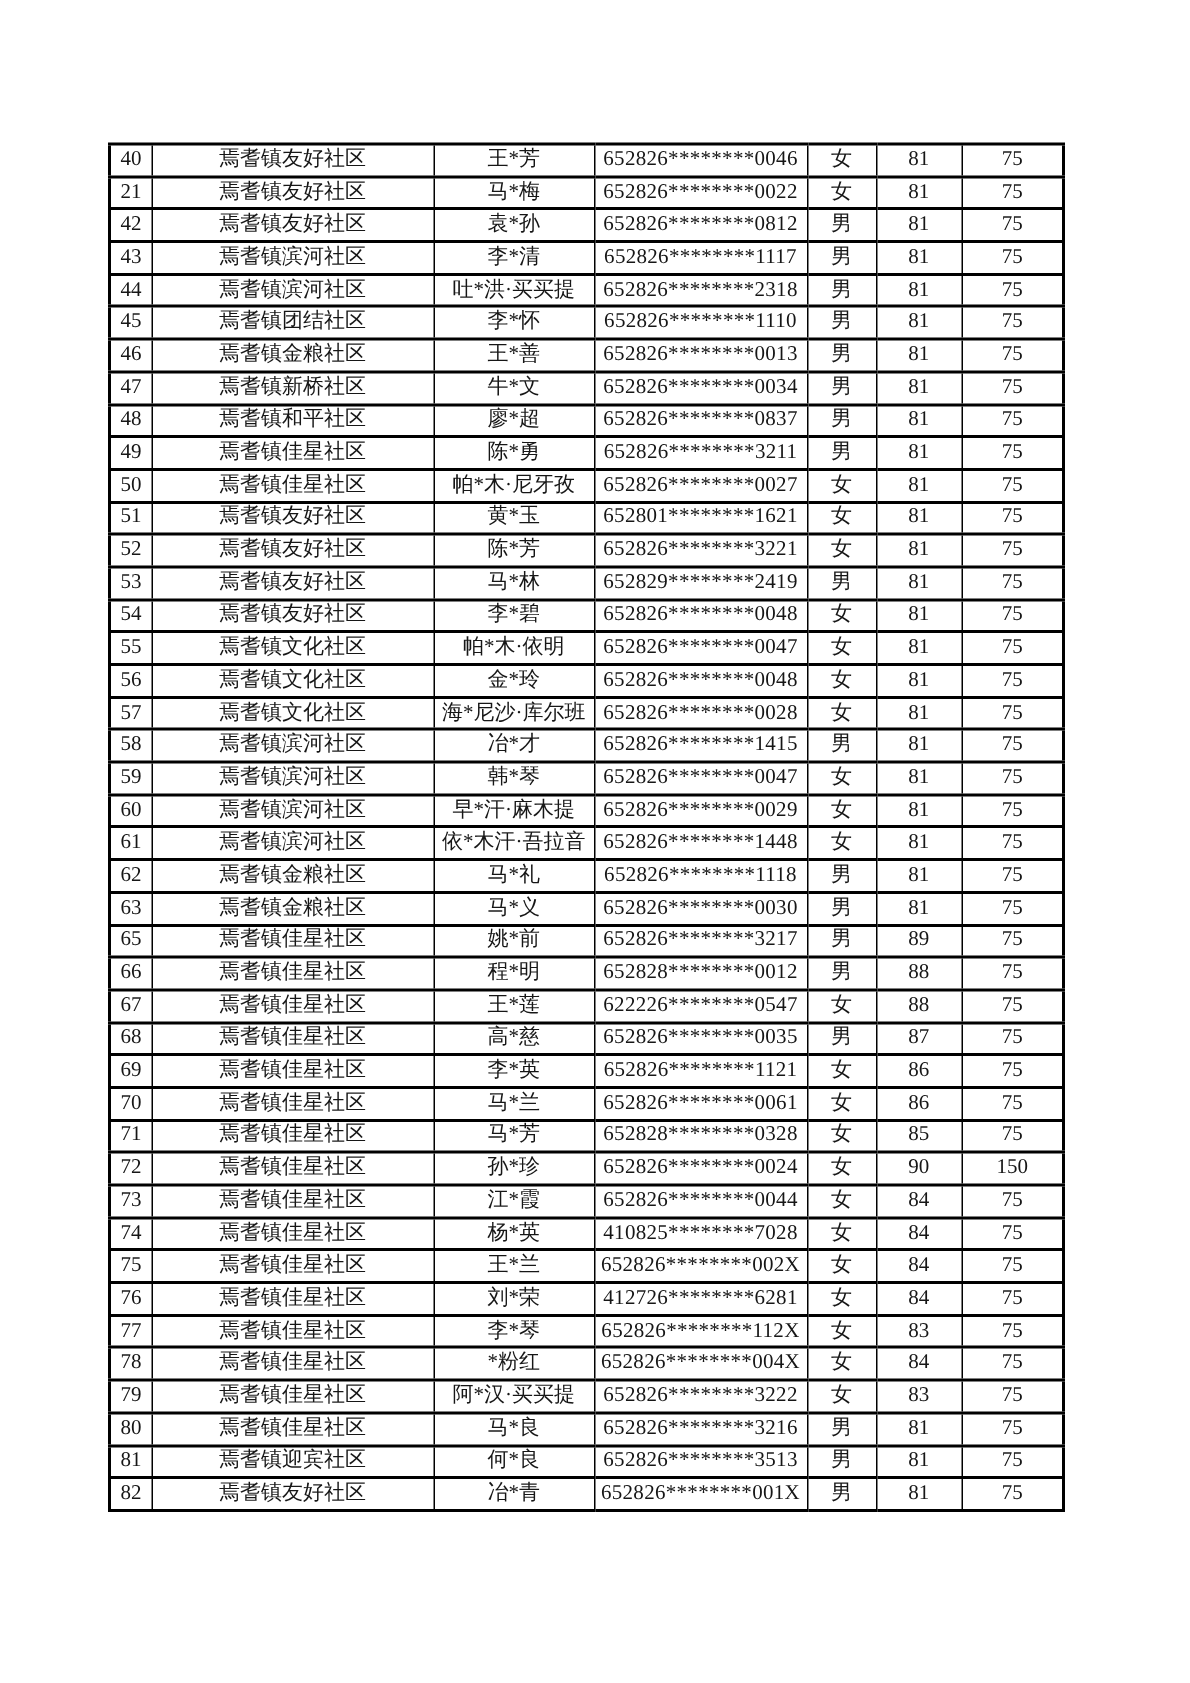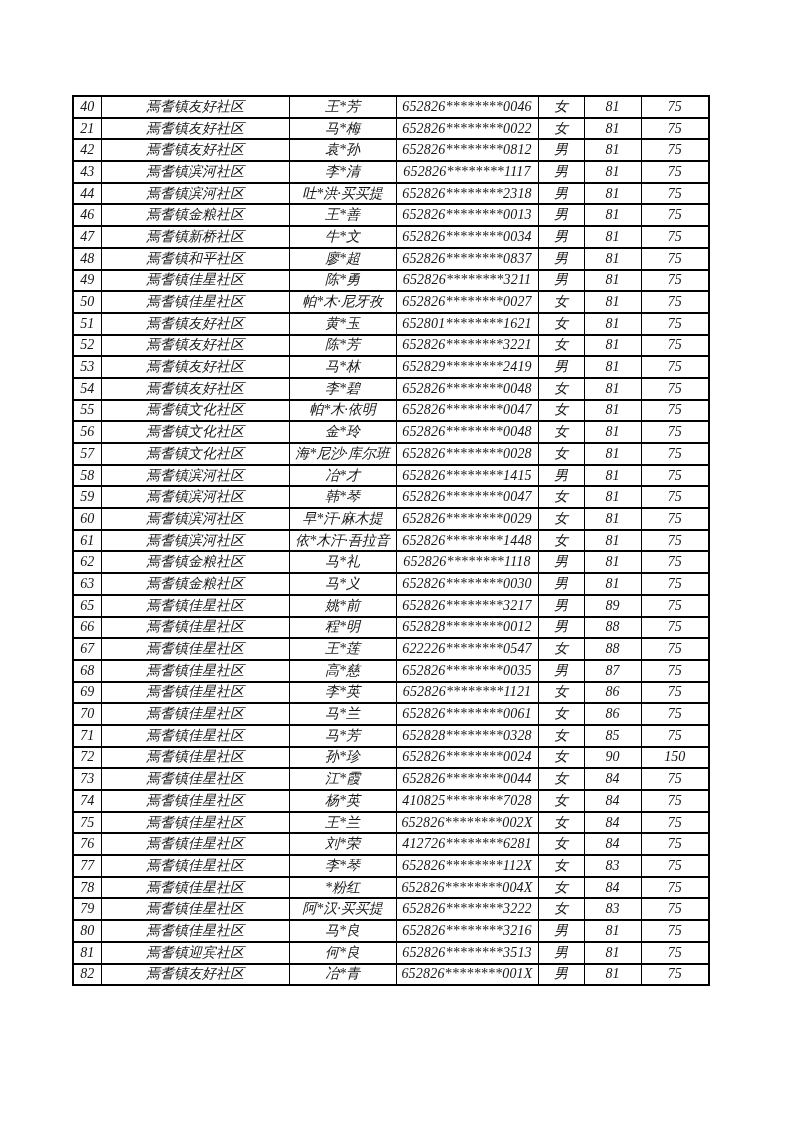--- a/index.html
+++ b/index.html
@@ -13,21 +13,20 @@
     position: relative;
     font-family: "Liberation Serif", "DejaVu Serif", serif;
     color: #161616;
     overflow: hidden;
   }
   .page {
     position: absolute;
     left: 0; top: 0;
     width: 744px; height: 1122px;
     background: #ffffff;
-    font-style: italic;
   }
   table.roster {
     position: absolute;
     left: 72px;
     top: 95px;
     width: 636px;
     border-collapse: collapse;
     table-layout: fixed;
     border: 2px solid #000000;
   }
@@ -103,20 +102,29 @@
         <tr>
           <td class="c-no">44</td>
           <td class="c-community">焉耆镇滨河社区</td>
           <td class="c-name">吐*洪·买买提</td>
           <td class="c-id">652826********2318</td>
           <td class="c-gender">男</td>
           <td class="c-age">81</td>
           <td class="c-amount">75</td>
         </tr>
         <tr>
+          <td class="c-no">45</td>
+          <td class="c-community">焉耆镇团结社区</td>
+          <td class="c-name">李*怀</td>
+          <td class="c-id">652826********1110</td>
+          <td class="c-gender">男</td>
+          <td class="c-age">81</td>
+          <td class="c-amount">75</td>
+        </tr>
+        <tr>
           <td class="c-no">46</td>
           <td class="c-community">焉耆镇金粮社区</td>
           <td class="c-name">王*善</td>
           <td class="c-id">652826********0013</td>
           <td class="c-gender">男</td>
           <td class="c-age">81</td>
           <td class="c-amount">75</td>
         </tr>
         <tr>
           <td class="c-no">47</td>

